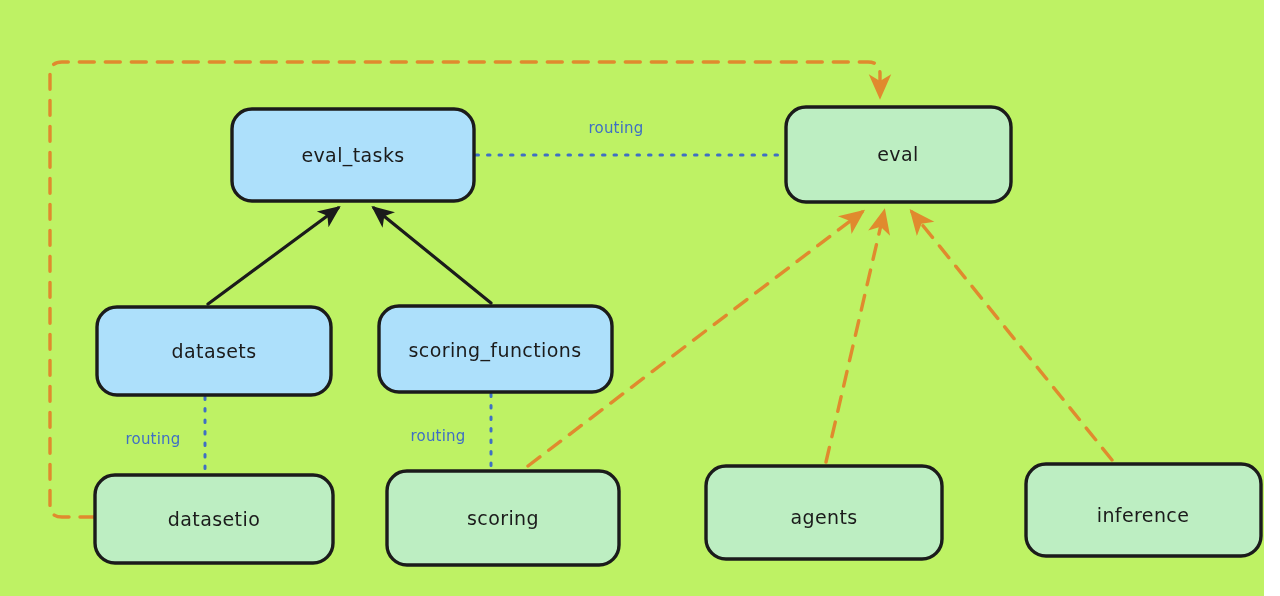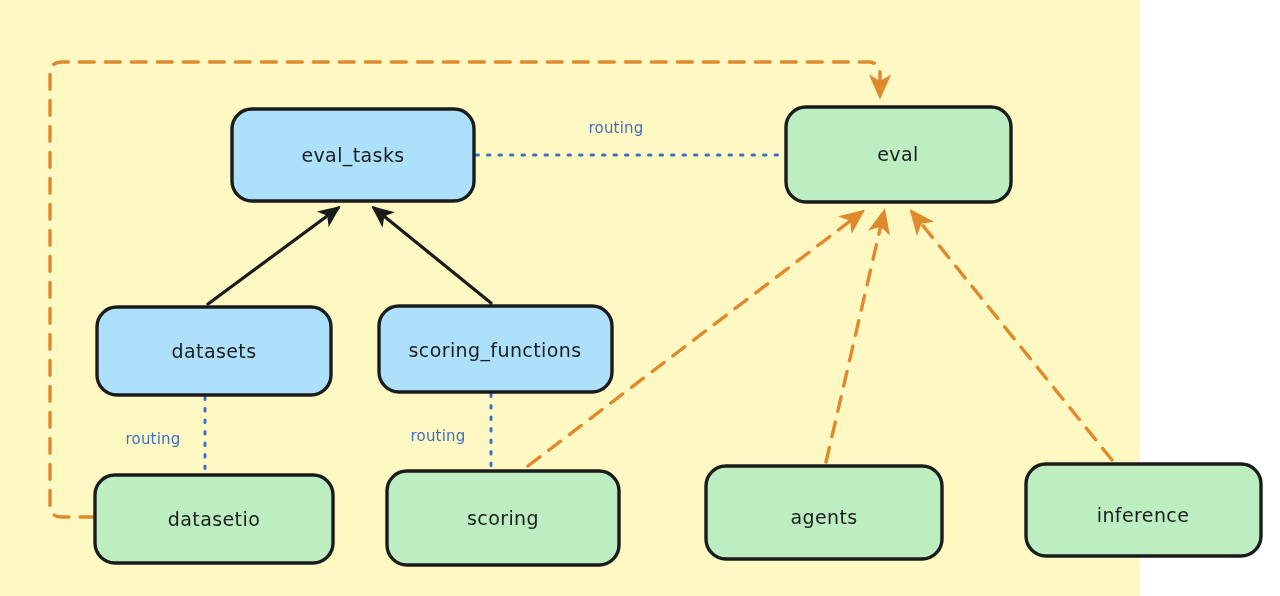--- a/index.html
+++ b/index.html
@@ -8,23 +8,23 @@
     background: #ffffff;
   }
   body {
     width: 1280px;
     height: 596px;
     overflow: hidden;
     font-family: "DejaVu Sans", sans-serif;
   }
   #diagram-root {
     position: relative;
-    width: 1140px;
+    width: 1264px;
     height: 596px;
-    background: #fef9c3;
+    background: #bef264;
   }
   #diagram-svg {
     position: absolute;
     left: 0;
     top: 0;
     width: 1280px;
     height: 596px;
     display: block;
   }
   .node-label {

